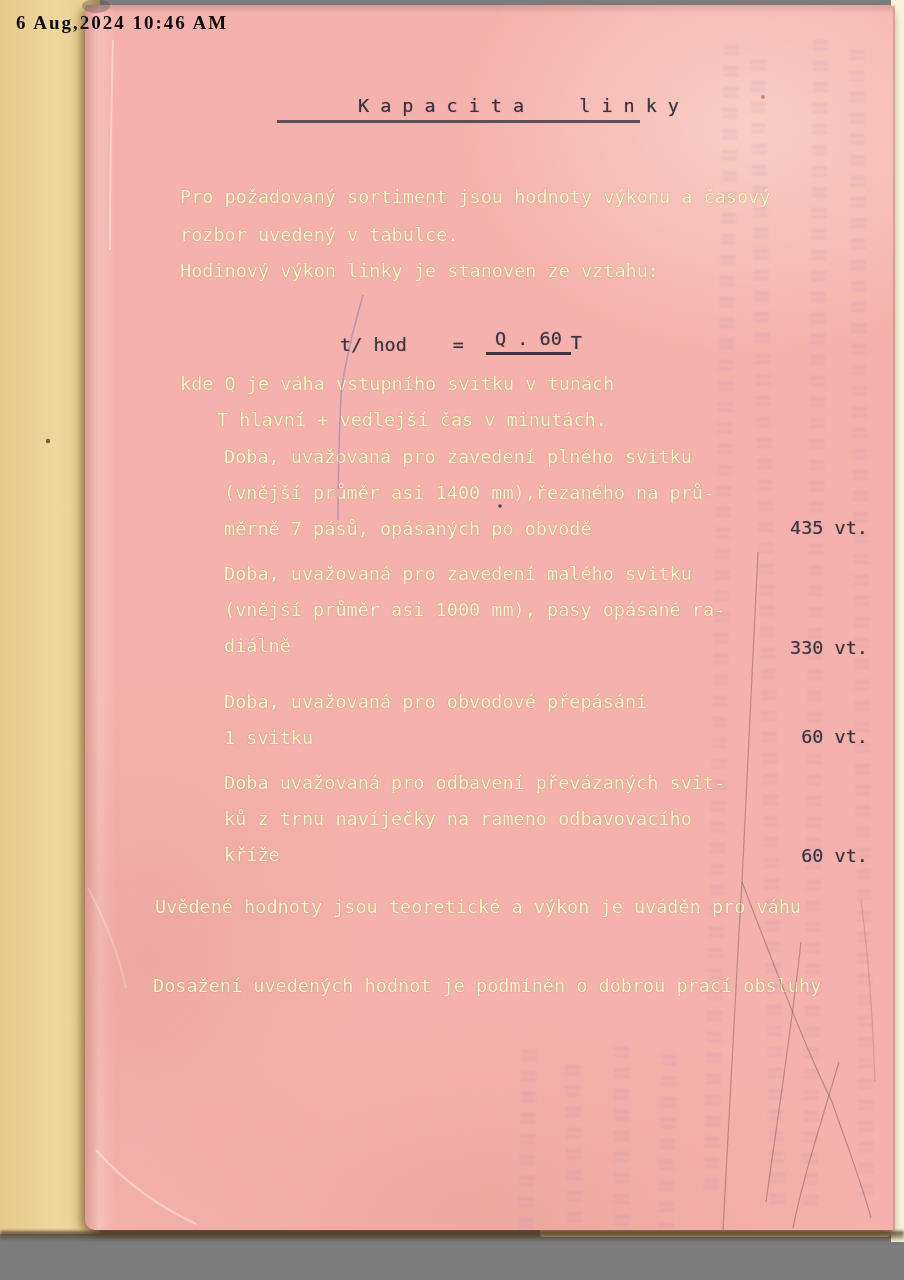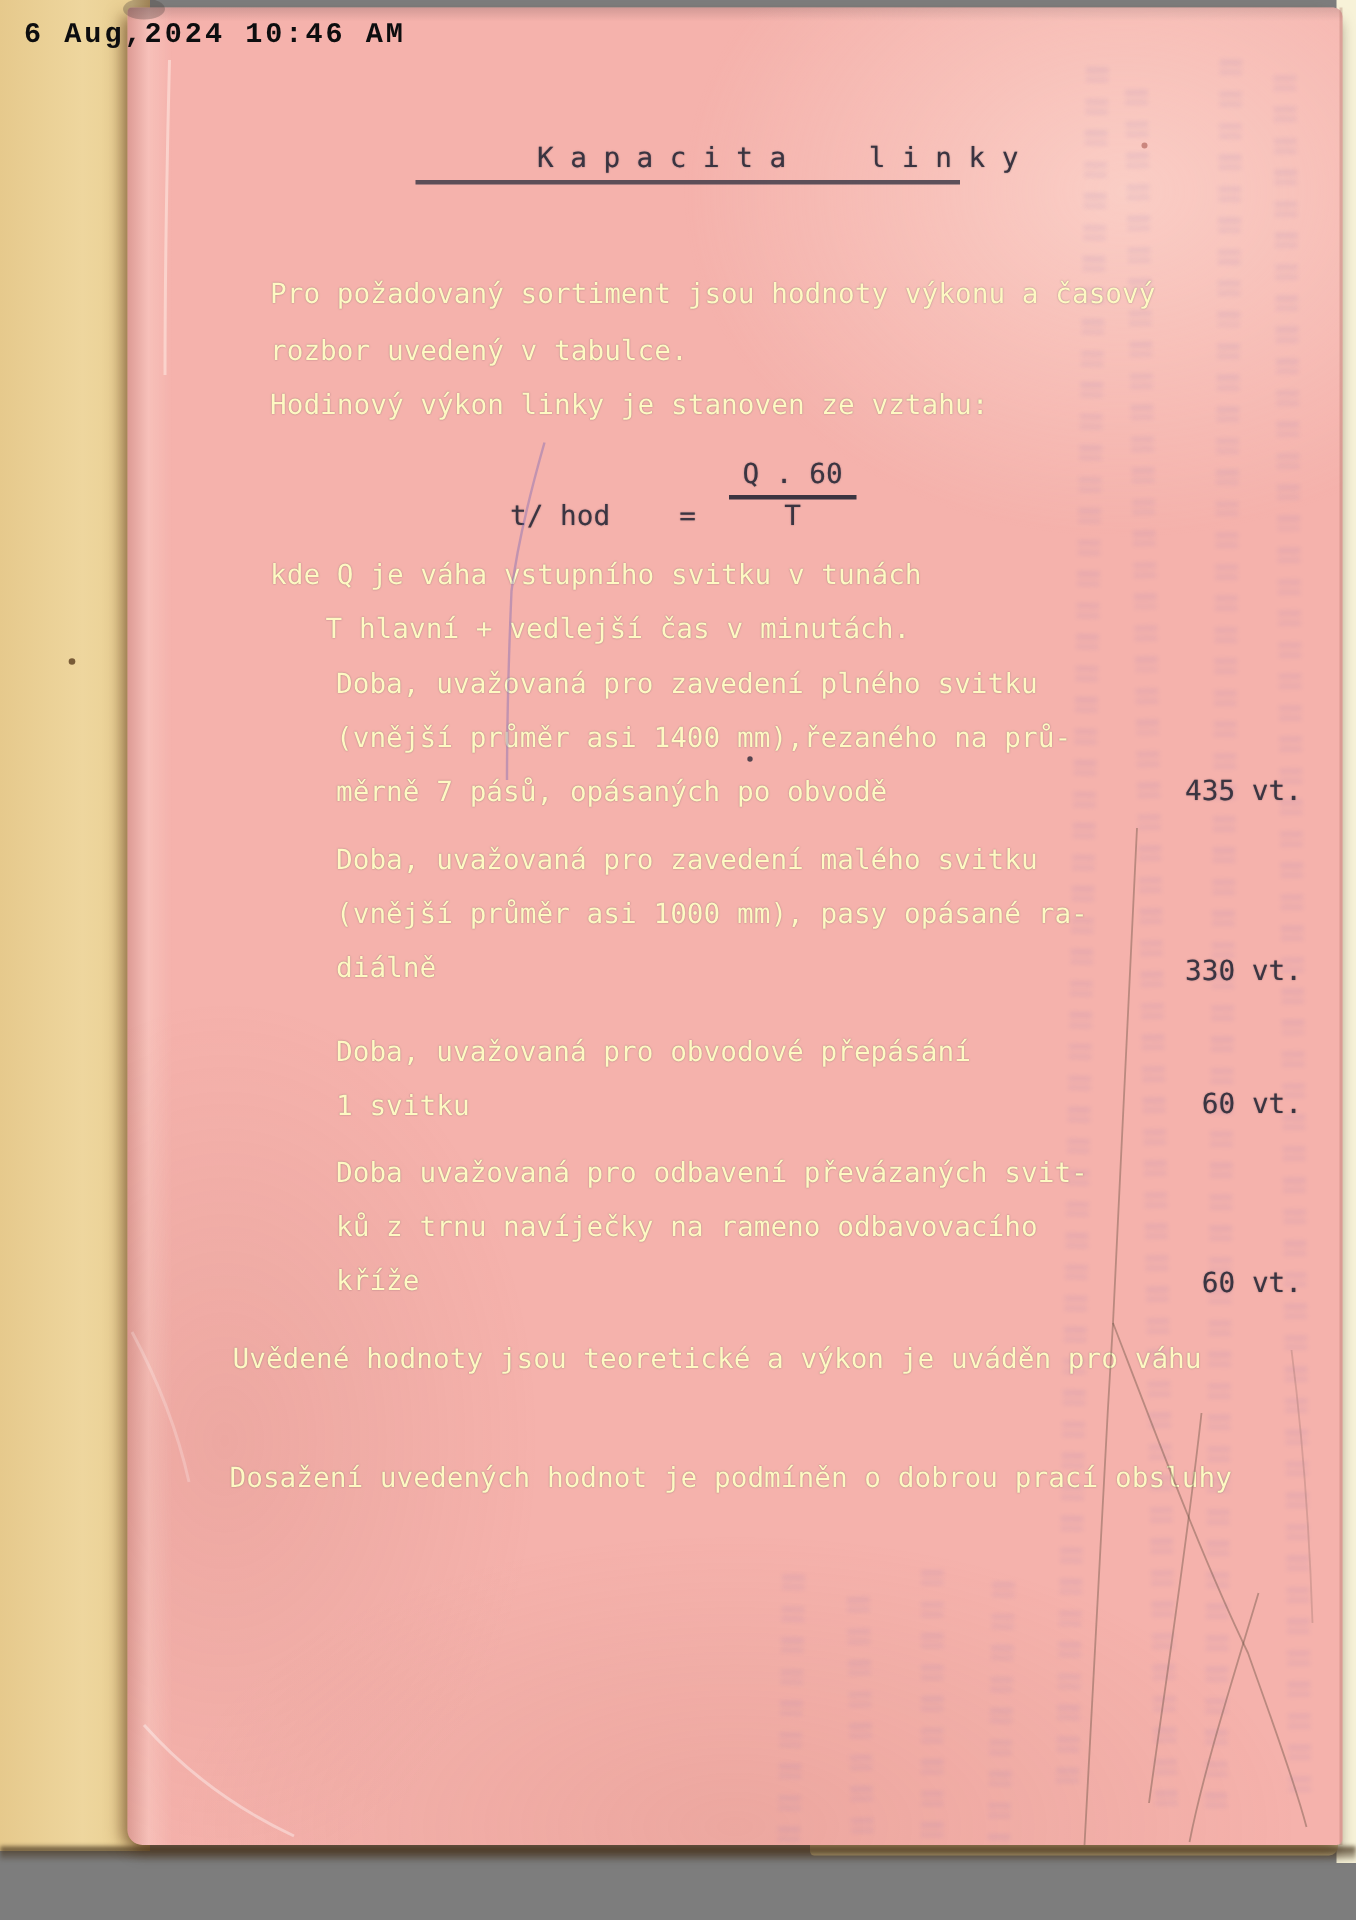--- a/index.html
+++ b/index.html
@@ -19,37 +19,37 @@
   .page::before{content:"";position:absolute;inset:0;border-radius:inherit;
     background:
       radial-gradient(420px 330px at 82% 10%, rgba(255,228,218,.55), rgba(255,228,218,0) 70%),
       radial-gradient(300px 420px at 8% 78%, rgba(190,110,100,.14), rgba(190,110,100,0) 70%),
       radial-gradient(500px 260px at 50% 99%, rgba(200,120,105,.18), rgba(200,120,105,0) 75%),
       linear-gradient(180deg, rgba(120,90,90,.28), rgba(120,90,90,0) 9px),
       linear-gradient(90deg, rgba(150,85,75,.25), rgba(255,235,225,.25) 14px, rgba(255,235,225,0) 30px);}
   .page::after{content:"";position:absolute;right:0;top:0;width:2px;height:100%;
     background:rgba(160,100,90,.30);}
 
-  .ts{position:absolute;left:16px;top:12px;font-family:Liberation Mono, monospace;font-weight:bold;
+  .ts{position:absolute;left:16px;top:12px;font-family:Liberation Serif, serif;font-weight:bold;
     font-size:19px;letter-spacing:2px;color:#0d0d0f;z-index:9;}
 
   .title{position:absolute;left:322px;top:95px;font-size:18.5px;letter-spacing:11px;word-spacing:22px;
     color:#3a3440;text-shadow:0 0 1px rgba(58,52,70,.6);white-space:pre;margin-left:36px;}
   .title-rule{position:absolute;left:277px;top:120px;width:363px;height:3px;background:#433d4a;
     opacity:.85;filter:blur(.4px);}
 
   .ln{position:absolute;white-space:pre;font-size:18.5px;line-height:23px;color:#fef9c3;
     text-shadow:0 0 1px rgba(56,48,66,.55);}
   .val{position:absolute;right:36px;white-space:pre;font-size:18.5px;color:#3b3541;
     text-shadow:0 0 1px rgba(56,48,66,.55);}
 
   .formula{position:absolute;left:340px;top:306px;display:flex;align-items:flex-end;
     font-size:18.5px;color:#3b3541;text-shadow:0 0 1px rgba(56,48,66,.55);}
   .f-eq{margin-left:46px;}
-  .frac{display:inline-flex;flex-direction:column;align-items:center;margin-left:22px;}
+  .frac{display:inline-flex;align-items:center;margin-left:22px;margin-top:22px;}
   .f-num{border-bottom:3px solid #3b3541;padding:0 9px 3px 9px;}
   .f-den{margin-top:1px;}
 
   .ghost{position:absolute;width:15px;filter:blur(1.3px);opacity:.45;pointer-events:none;
     background:repeating-linear-gradient(180deg,
       rgba(148,118,182,0) 0 5px, rgba(148,118,182,.30) 5px 8px,
       rgba(148,118,182,.10) 8px 13px, rgba(148,118,182,.32) 13px 15px,
       rgba(148,118,182,0) 15px 21px);}
 
   svg.overlay{position:absolute;left:0;top:0;pointer-events:none;}

